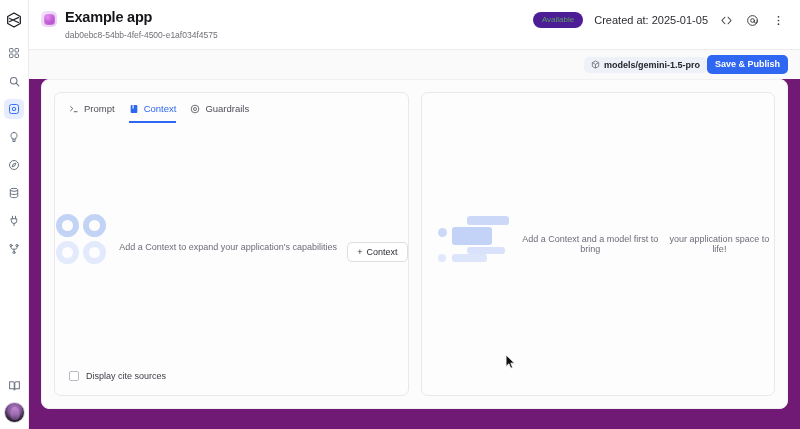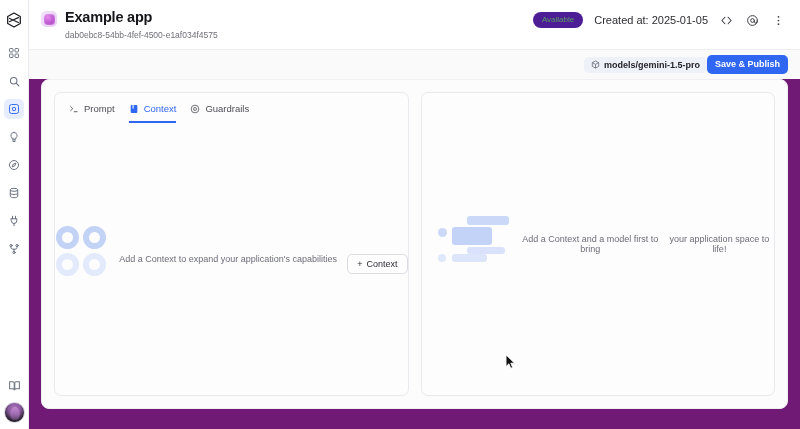--- a/index.html
+++ b/index.html
@@ -318,20 +318,24 @@
               <div class="ring r3"></div>
                 <div class="ring r4"></div>
             </div>
             <div class="empty-text">Add a Context to expand your application's capabilities</div>
             <button class="btn-context">
               <span>+</span>
               <span>Context</span>
             </button>
           </div>
 
+          <div class="panel-footer">
+            <div class="checkbox"></div>
+            <div class="cb-label">Display cite sources</div>
+          </div>
         </div>
 
         <div class="panel panel-right">
           <div class="panel-body">
             <div class="chat-skel">
               <div class="sk b1"></div>
                 <div class="sk dot1"></div>
                 <div class="sk b2"></div>
               <div class="sk b3"></div>
                 <div class="sk dot2"></div>

